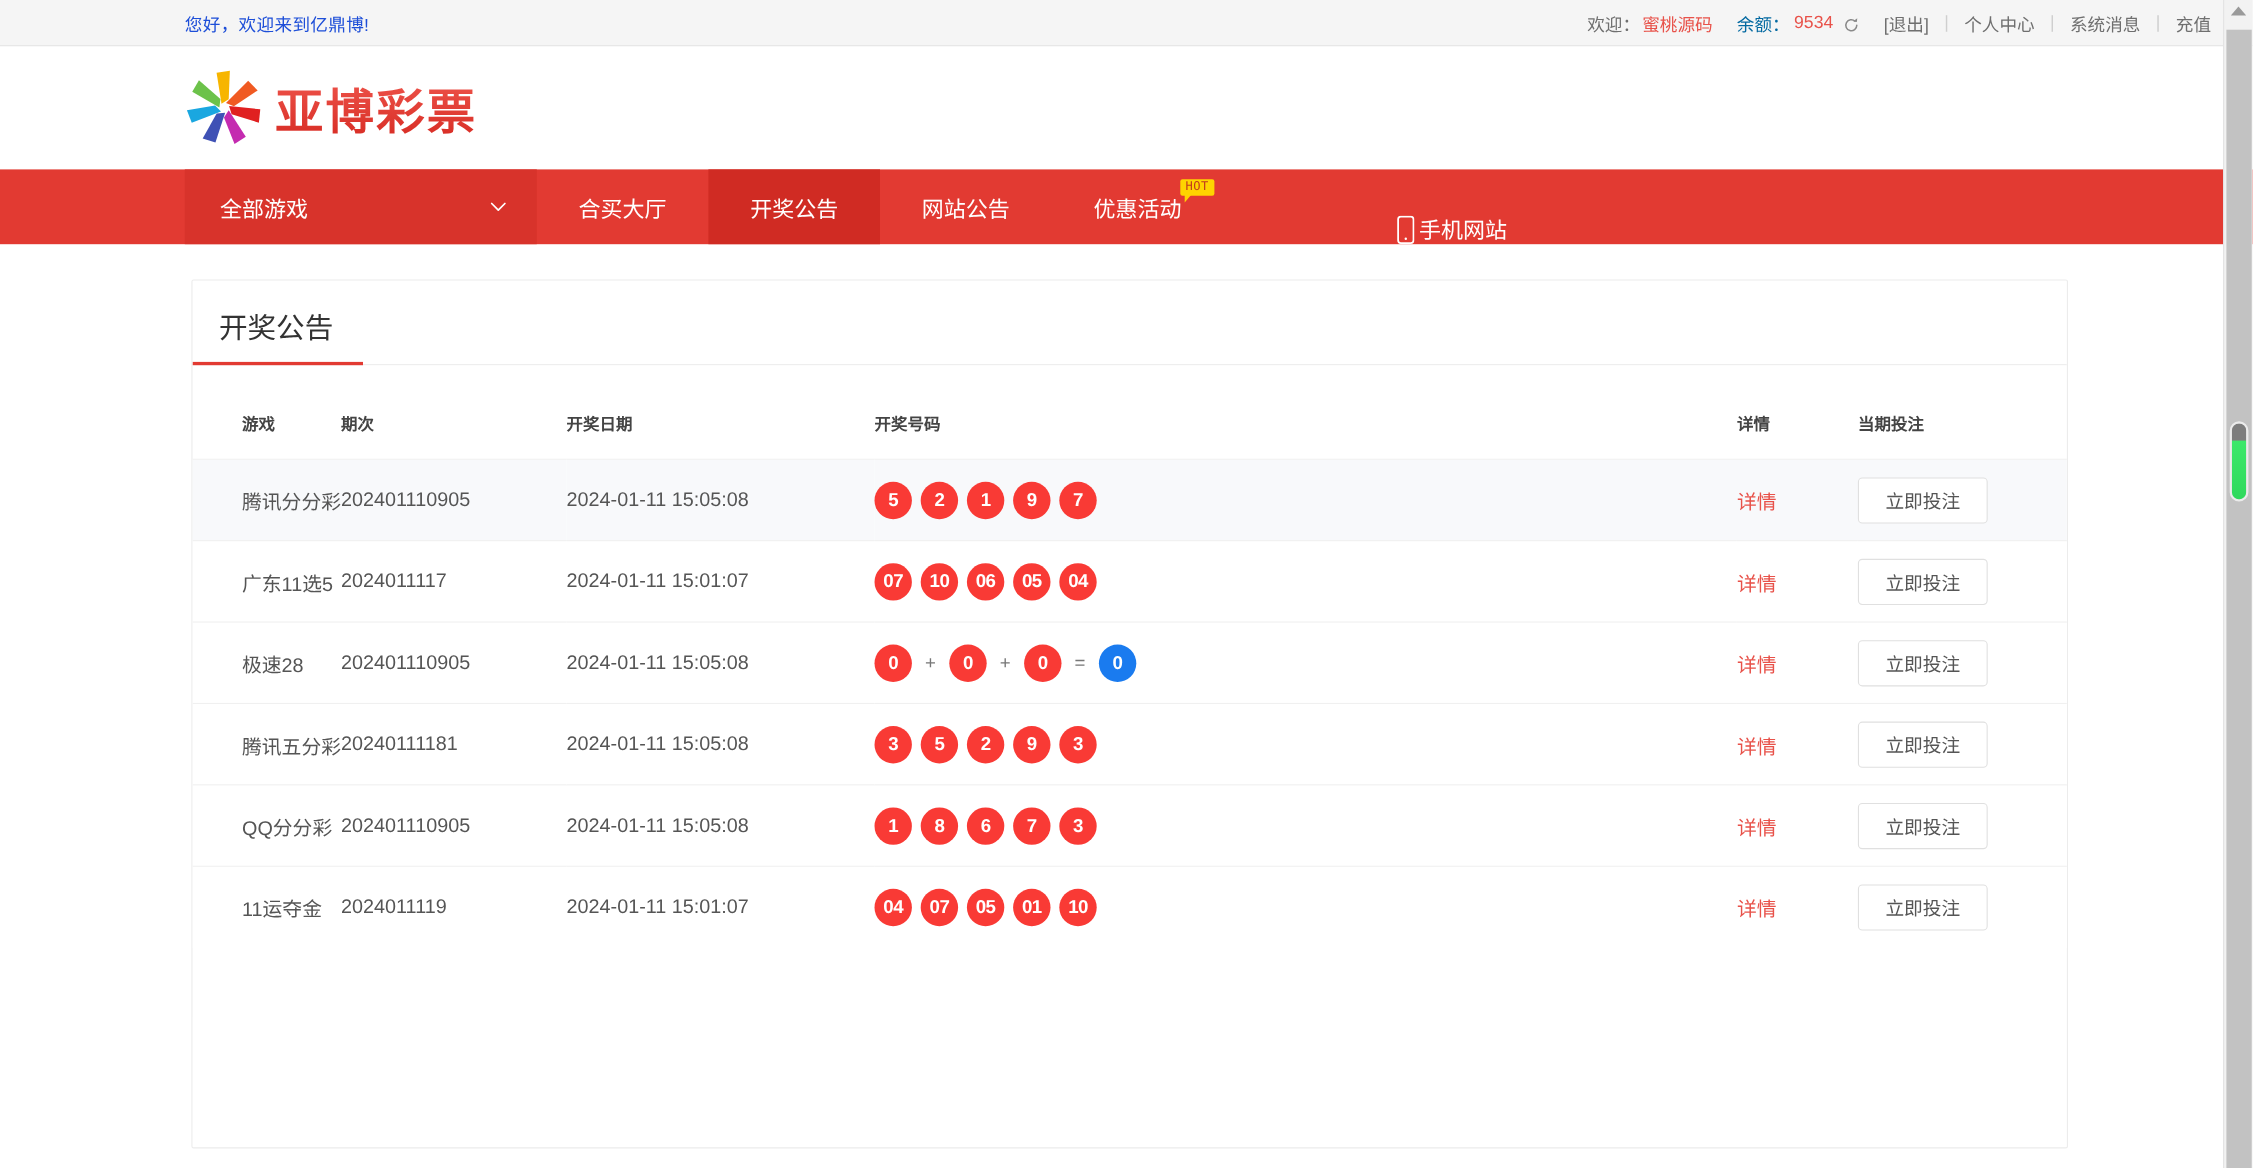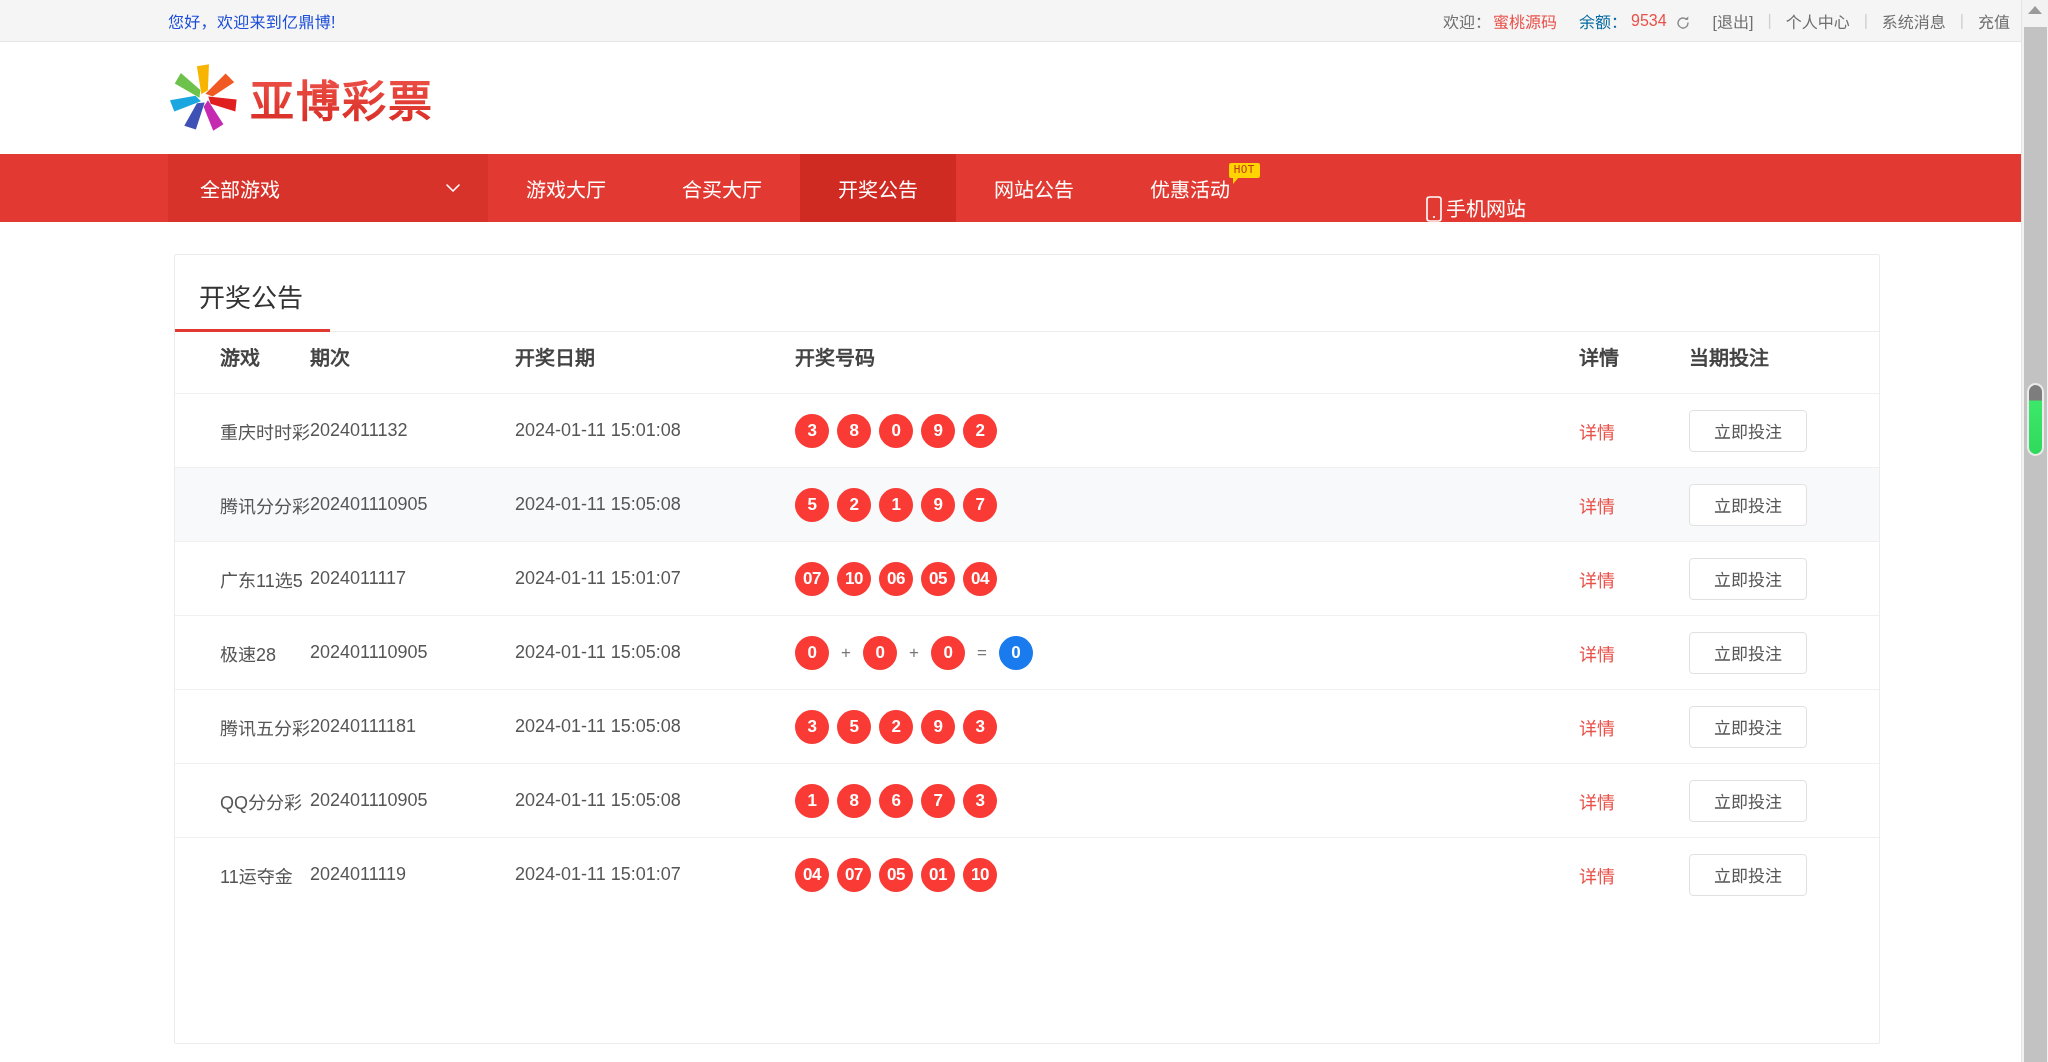--- a/index.html
+++ b/index.html
@@ -191,24 +191,24 @@
     background: #e23a32;
   }
 
   table.result-table {
     width: 100%;
     border-collapse: collapse;
     table-layout: fixed;
   }
   table.result-table th {
     text-align: left;
-    font-size: 20px;
+    font-size: 15px;
     color: #444;
     font-weight: 700;
-    padding: 10px 0 22px 0;
+    padding: 42px 0 22px 0;
   }
   table.result-table td {
     font-size: 18px;
     color: #555;
     padding: 0;
     height: 74px;
     vertical-align: middle;
     border-top: 1px solid #f0f0f0;
   }
   tr.row-alt td { background: #f8f9fb; }
@@ -368,23 +368,20 @@
     <div class="nav-allgames">
       <span>全部游戏</span>
       <span class="chev">
         <svg viewBox="0 0 18 18" width="18" height="18" aria-hidden="true">
           <path d="M3 6 L9 12 L15 6" fill="none" stroke="#ffffff" stroke-width="1.6" stroke-linecap="round" stroke-linejoin="round"></path>
         </svg>
       </span>
     </div>
 
     <div class="nav-items">
-      <div class="nav-item">
-        <span>游戏大厅</span>
-      </div>
       <div class="nav-item">
         <span>合买大厅</span>
       </div>
       <div class="nav-item active">
         <span>开奖公告</span>
       </div>
       <div class="nav-item">
         <span>网站公告</span>
       </div>
       <div class="nav-item">
@@ -423,36 +420,20 @@
         <tr>
           <th class="pad-left">游戏</th>
           <th>期次</th>
           <th>开奖日期</th>
           <th>开奖号码</th>
           <th>详情</th>
           <th>当期投注</th>
         </tr>
       </thead>
       <tbody id="tbody">
-          <tr class="row-alt2">
-            <td class="pad-left">重庆时时彩</td>
-            <td>2024011132</td>
-            <td>2024-01-11 15:01:08</td>
-            <td>
-              <div class="balls">
-                <span class="ball">3</span>
-                <span class="ball">8</span>
-                <span class="ball">0</span>
-                <span class="ball">9</span>
-                <span class="ball">2</span>
-              </div>
-            </td>
-            <td><span class="detail-link">详情</span></td>
-            <td><button class="bet-btn">立即投注</button></td>
-          </tr>
           <tr class="row-alt">
             <td class="pad-left">腾讯分分彩</td>
             <td>202401110905</td>
             <td>2024-01-11 15:05:08</td>
             <td>
               <div class="balls">
                 <span class="ball">5</span>
                 <span class="ball">2</span>
                 <span class="ball">1</span>
                 <span class="ball">9</span>

